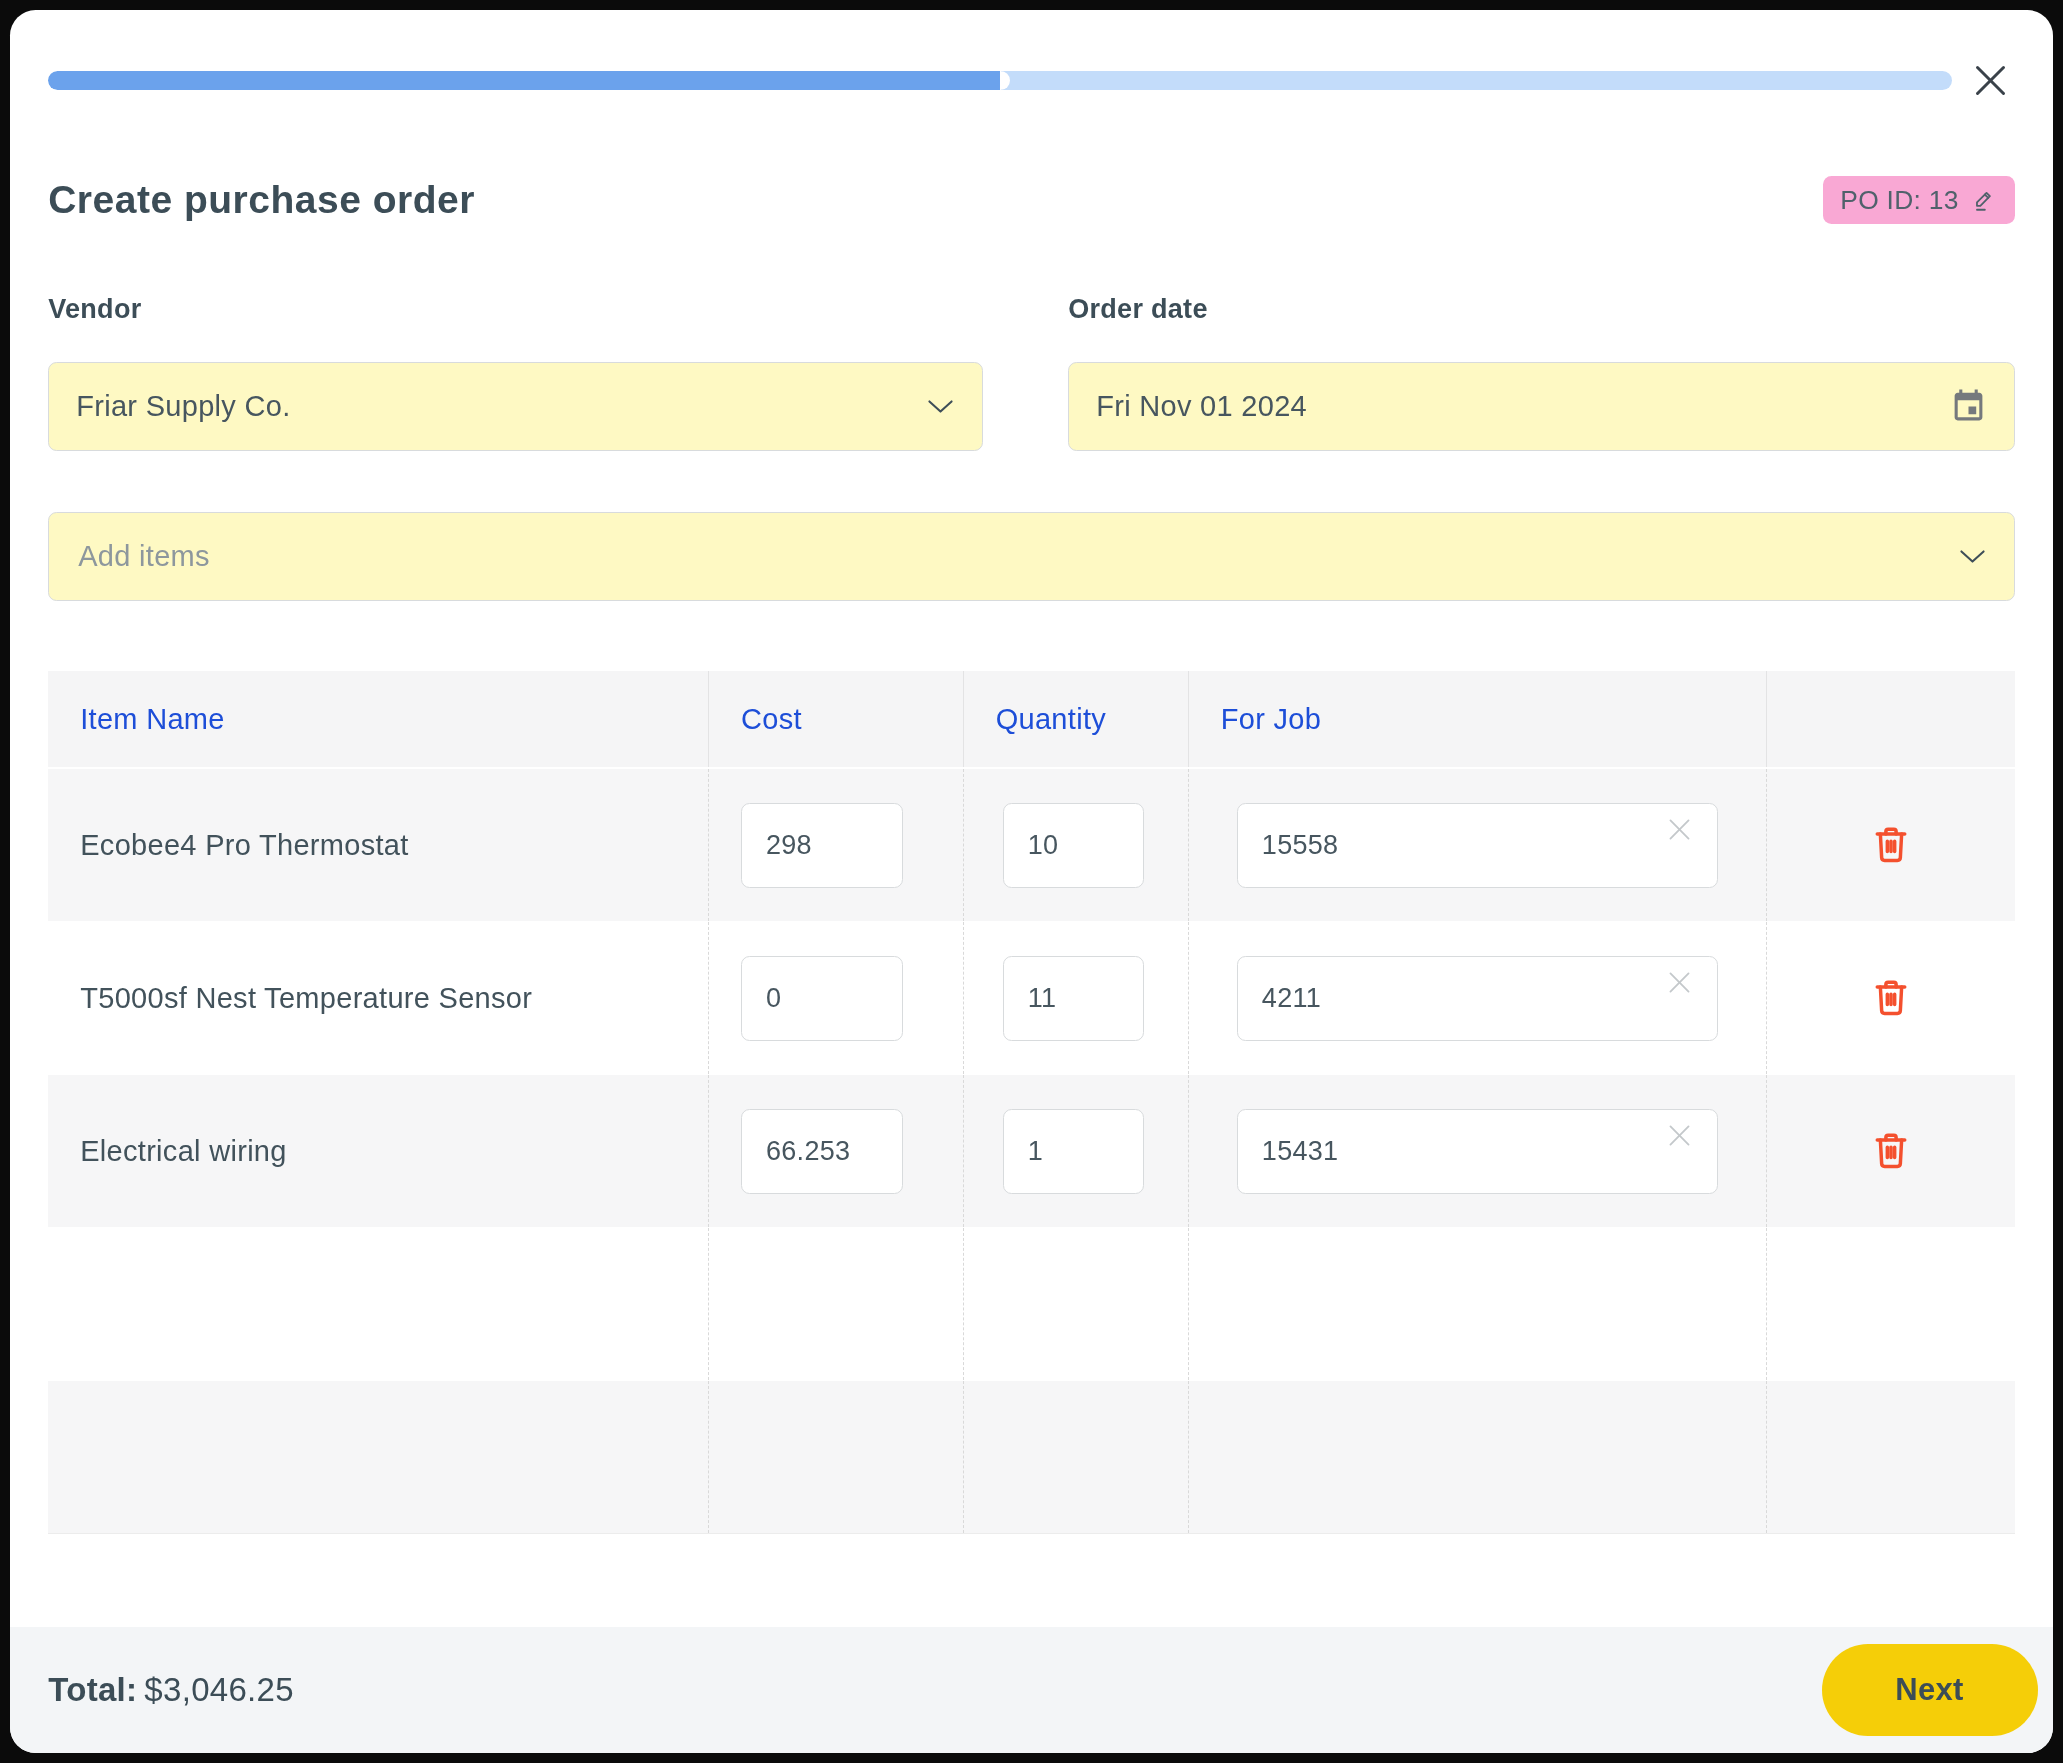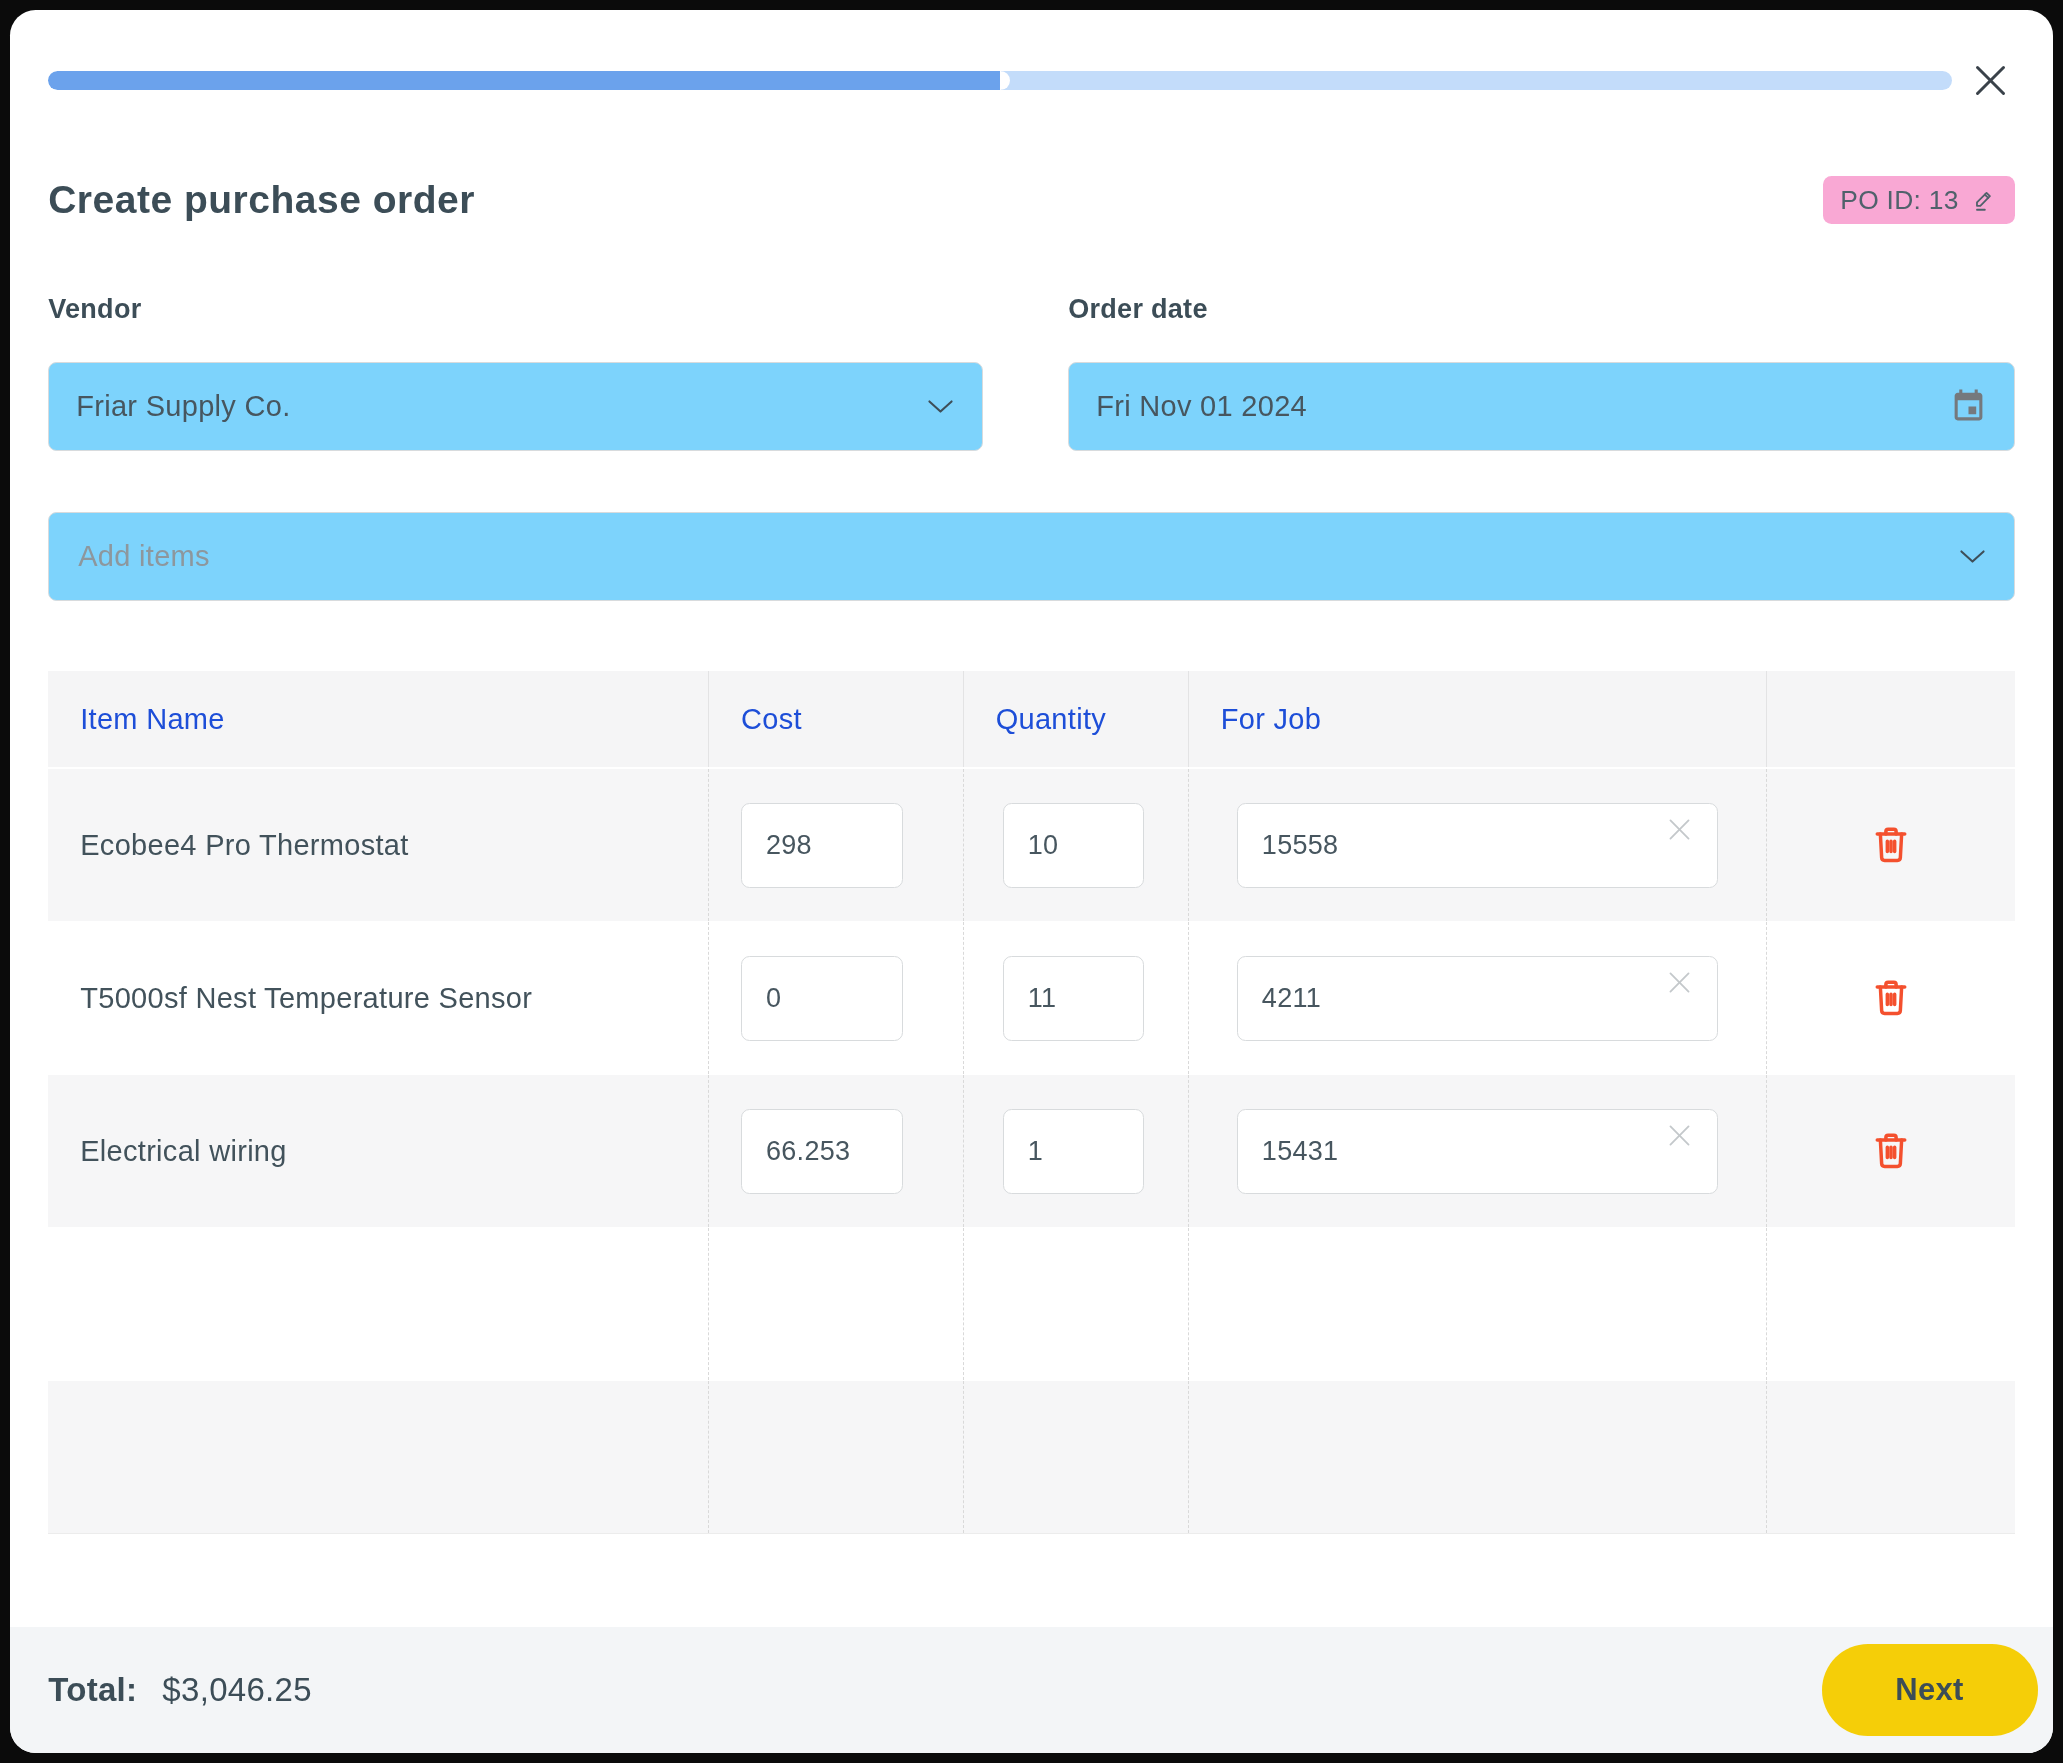--- a/index.html
+++ b/index.html
@@ -48,21 +48,21 @@
 
   
   .form-row{margin-top:70px;display:flex;gap:85px;}
   .vendor-field{width:935px;}
   .date-field{flex:1;}
   .field-label{display:block;font-size:27px;font-weight:700;color:#3c4d57;height:34px;}
   .input-box{
     margin-top:34px;height:87px;
     border:1.7px solid #d8dbdd;border-radius:8.5px;
     display:flex;align-items:center;justify-content:space-between;
-    padding:0 27px;font-size:29px;color:#47565f;background:#7dd3fc;cursor:pointer;
+    padding:0 27px;font-size:29px;color:#47565f;background:#fef9c3;cursor:pointer;
   }
   .add-items{margin-top:61px;height:87px;}
   .add-items input{
     flex:1;border:none;outline:none;font-size:29px;color:#47565f;
     font-family:inherit;letter-spacing:inherit;background:transparent;
   }
   .add-items input::placeholder{color:#8d979d;opacity:1;}
 
   
   .table{margin-top:70px;}
@@ -117,21 +117,21 @@
 
   
   .footer{
     position:absolute;left:0;right:0;bottom:0;height:126px;
     background:#f3f5f7;
     display:flex;align-items:center;justify-content:space-between;
     padding:0 15.3px 0 38px;box-sizing:border-box;
   }
   .total{font-size:33px;color:#3c4d57;}
   .total b{font-weight:700;}
-  .total span{margin-left:25px;}
+  .total span{margin-left:7px;}
   .next-btn{
     width:216px;height:92px;border:none;border-radius:46px;
     background:#f5ce08;color:#3c4d57;
     font-size:31px;font-weight:700;font-family:inherit;letter-spacing:0.3px;
     cursor:pointer;
   }
   svg{display:block;}
 </style>
 </head>
 <body>

